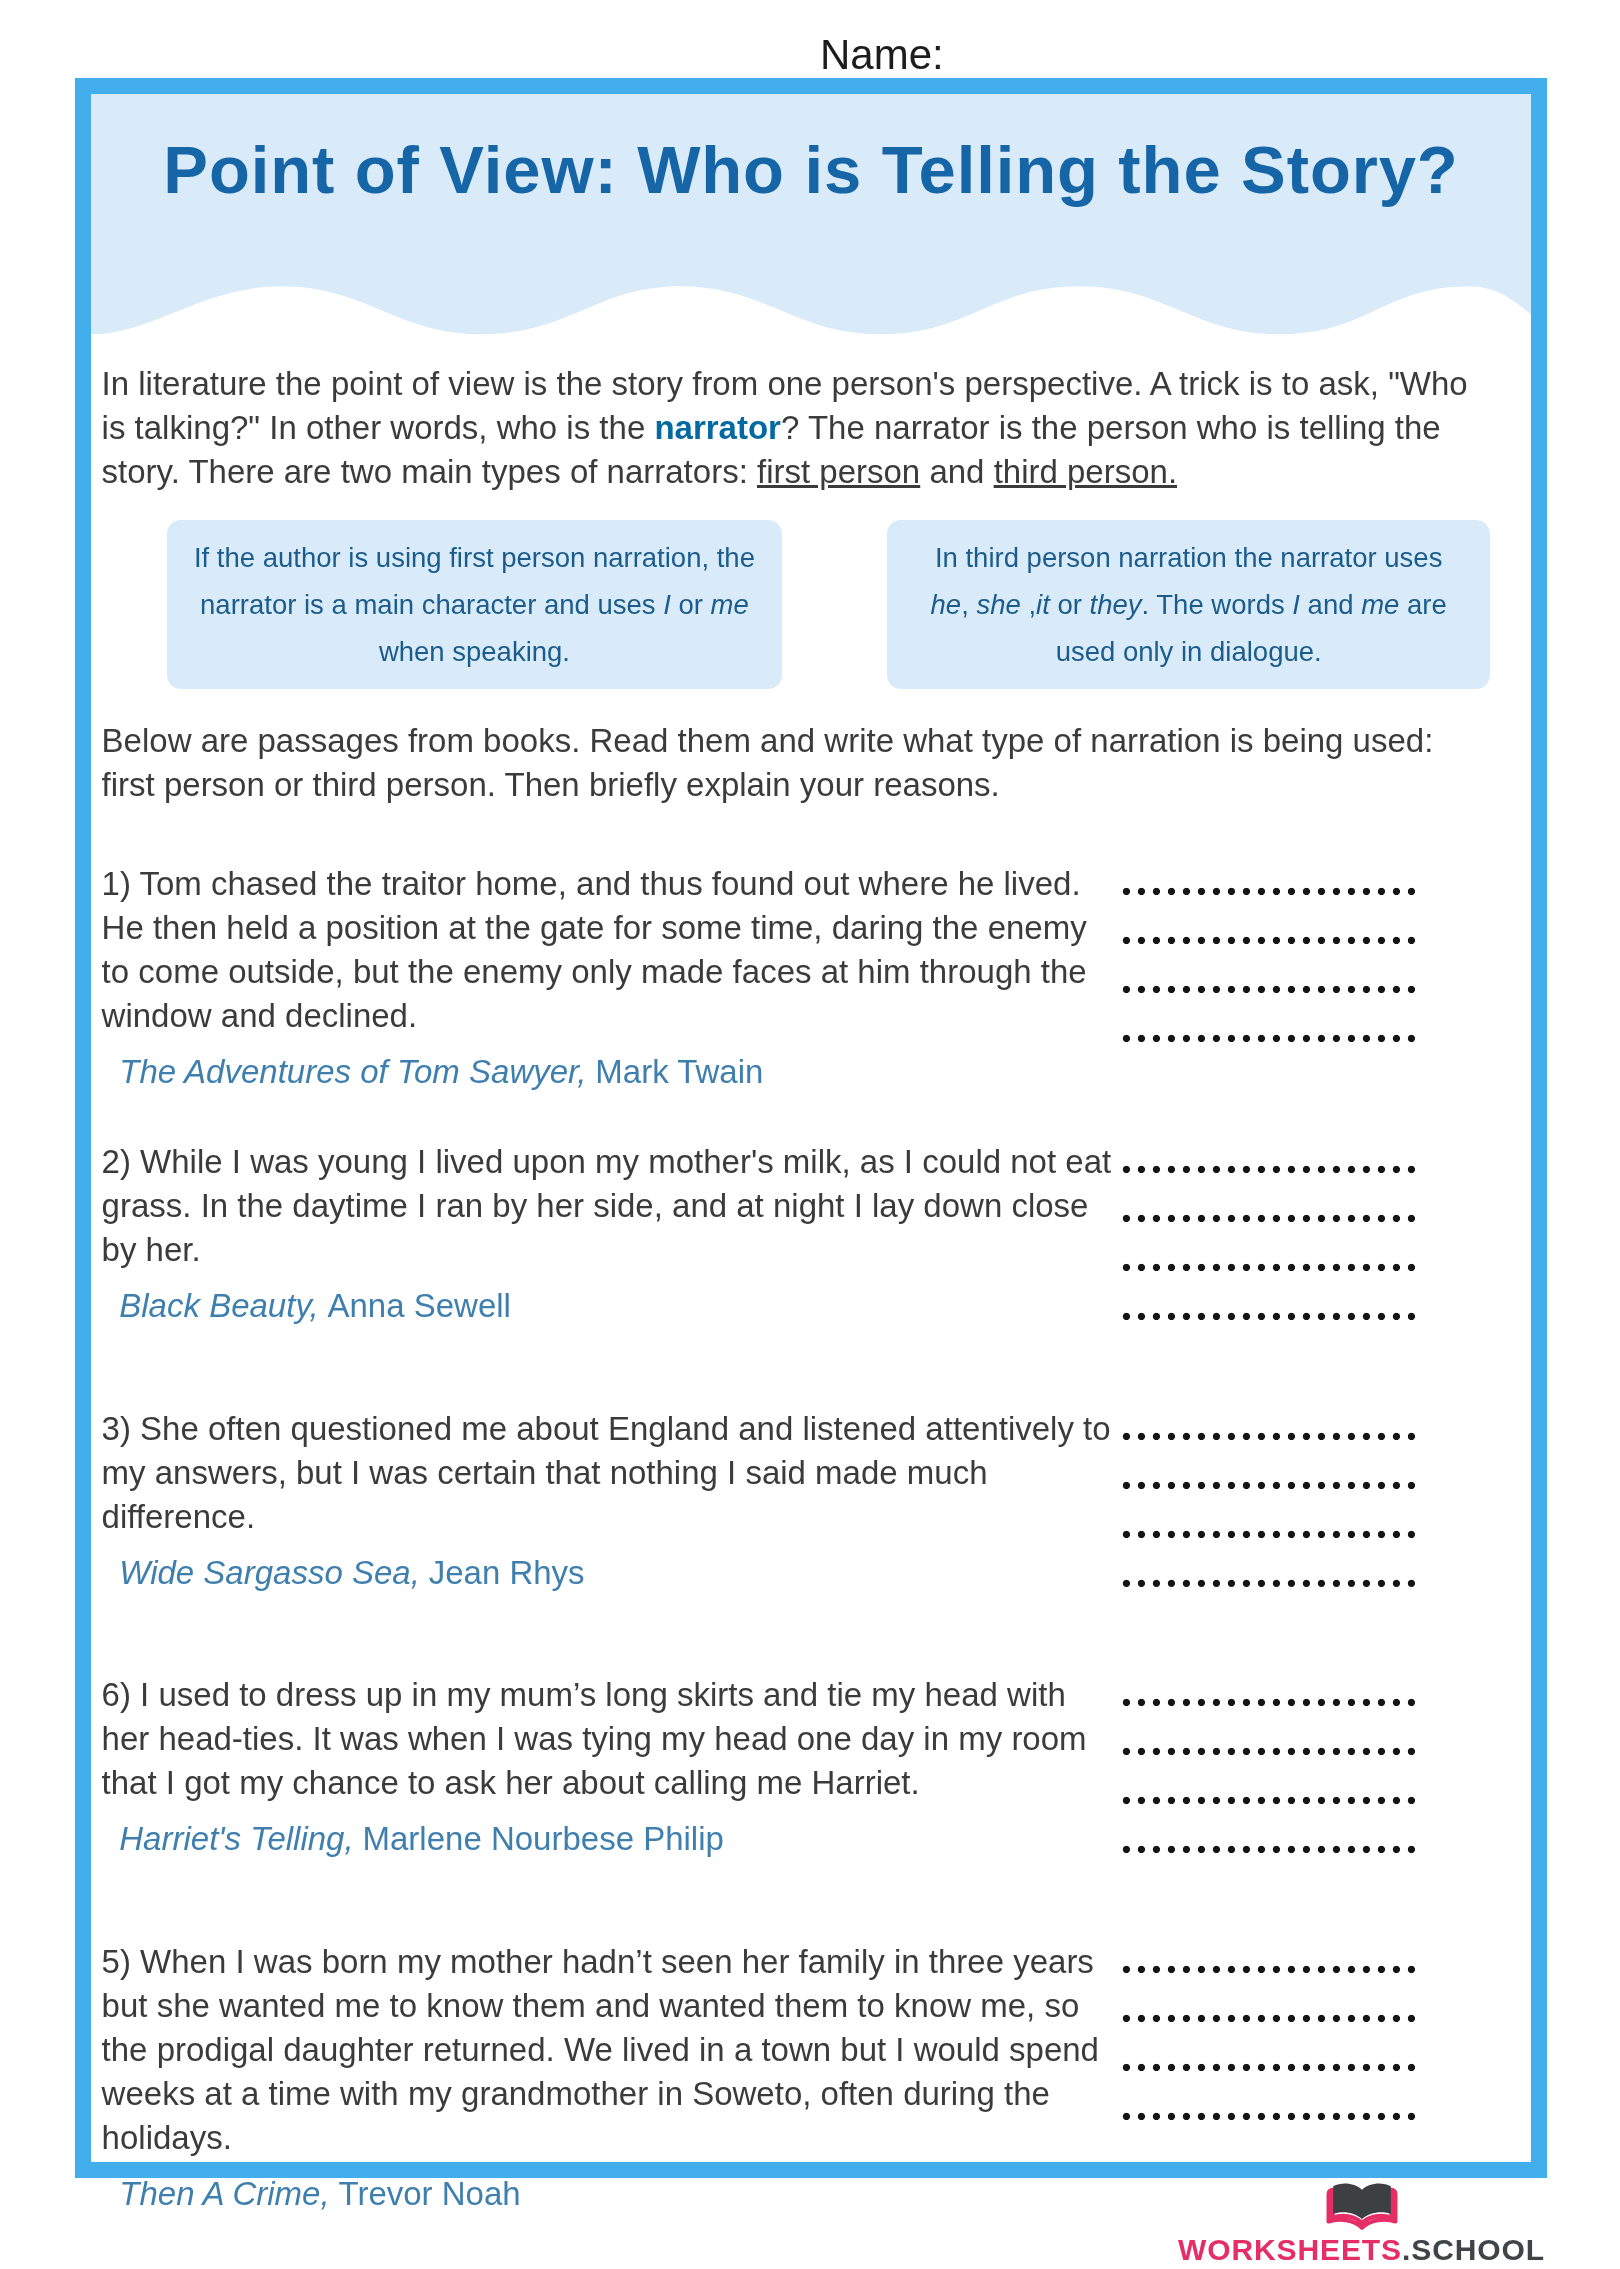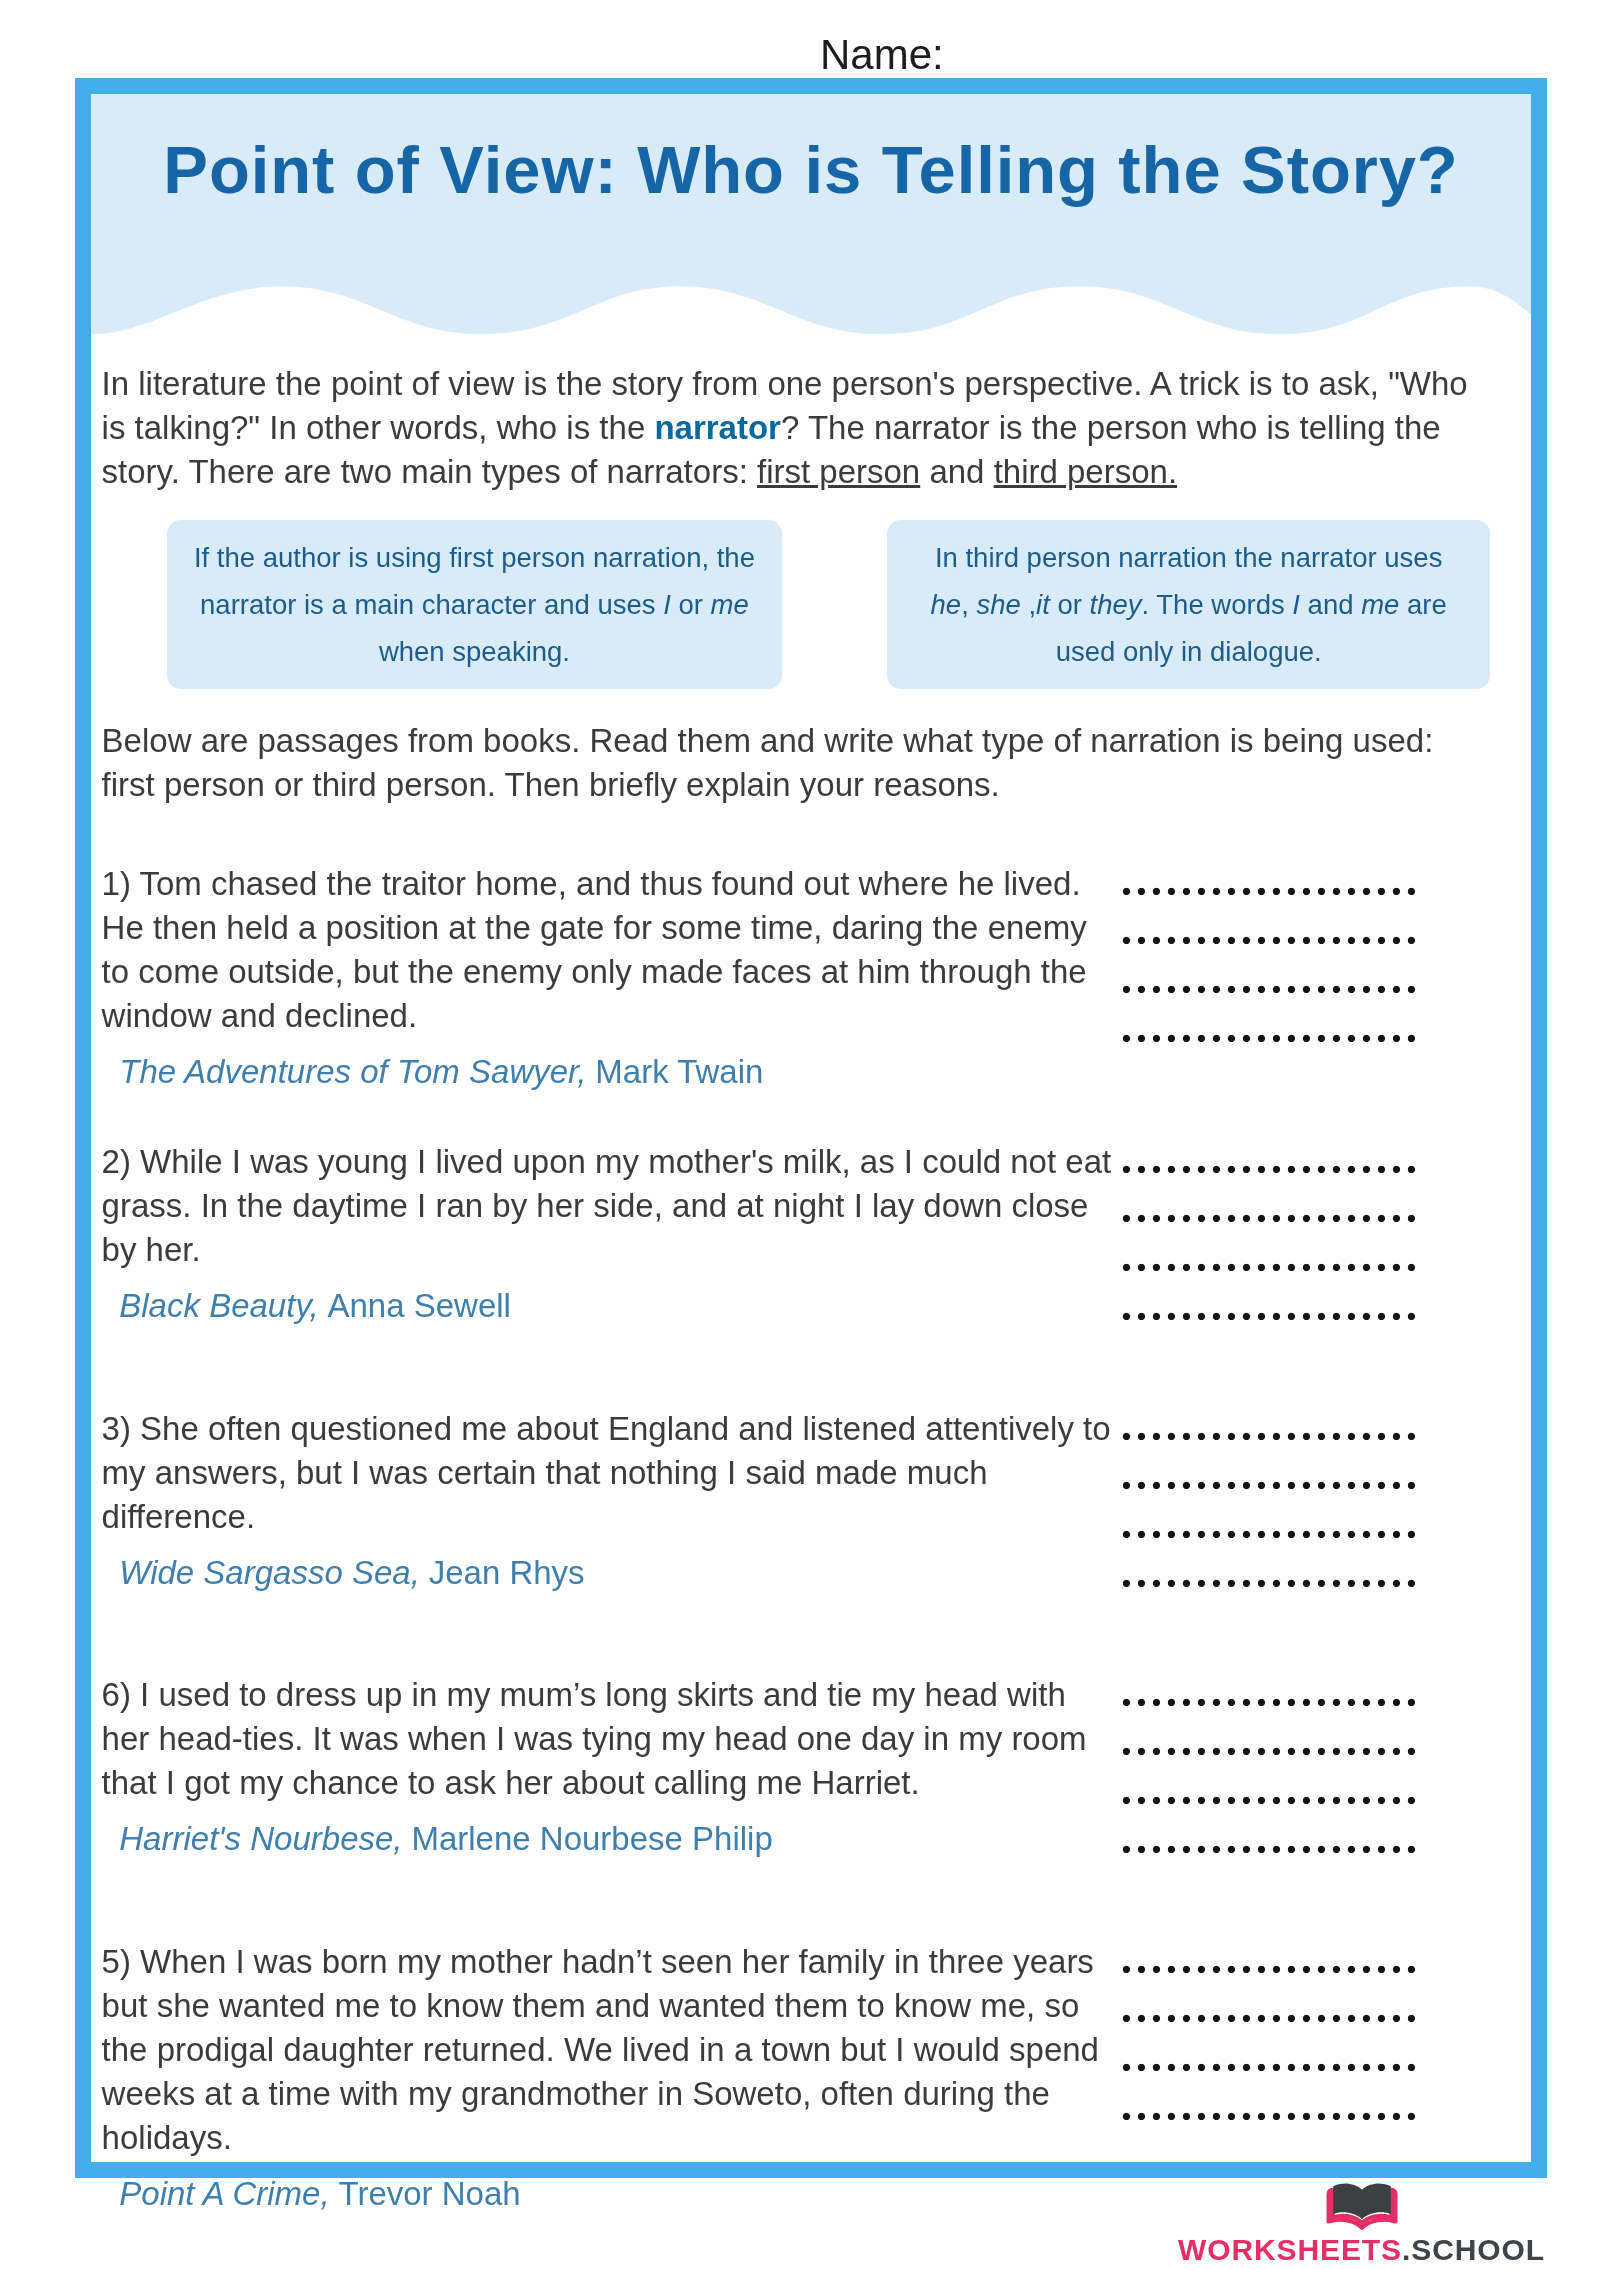--- a/index.html
+++ b/index.html
@@ -175,36 +175,36 @@
             <div class="dot-row"></div>
             <div class="dot-row"></div>
             <div class="dot-row"></div>
           </div>
   </div>
 
   <div class="passage">
     <div class="passage-left">
       <p class="passage-text">6) I used to dress up in my mum’s long skirts and tie my head with her head-ties. It was when I was tying my head one day in my room that I got my chance to ask her about calling me Harriet.</p>
       <p class="passage-source">
-        <span class="source-title">Harriet's Nourbese,</span><span class="source-author">Marlene Nourbese Philip</span>
+        <span class="source-title">Harriet's Telling,</span><span class="source-author">Marlene Nourbese Philip</span>
       </p>
     </div>
     <div class="passage-dots">
             <div class="dot-row"></div>
             <div class="dot-row"></div>
             <div class="dot-row"></div>
             <div class="dot-row"></div>
           </div>
   </div>
 
   <div class="passage">
     <div class="passage-left">
       <p class="passage-text">5) When I was born my mother hadn’t seen her family in three years but she wanted me to know them and wanted them to know me, so the prodigal daughter returned. We lived in a town but I would spend weeks at a time with my grandmother in Soweto, often during the holidays.</p>
       <p class="passage-source">
-        <span class="source-title">Point A Crime,</span><span class="source-author">Trevor Noah</span>
+        <span class="source-title">Then A Crime,</span><span class="source-author">Trevor Noah</span>
       </p>
     </div>
     <div class="passage-dots">
             <div class="dot-row"></div>
             <div class="dot-row"></div>
             <div class="dot-row"></div>
             <div class="dot-row"></div>
           </div>
   </div>
 </div>

